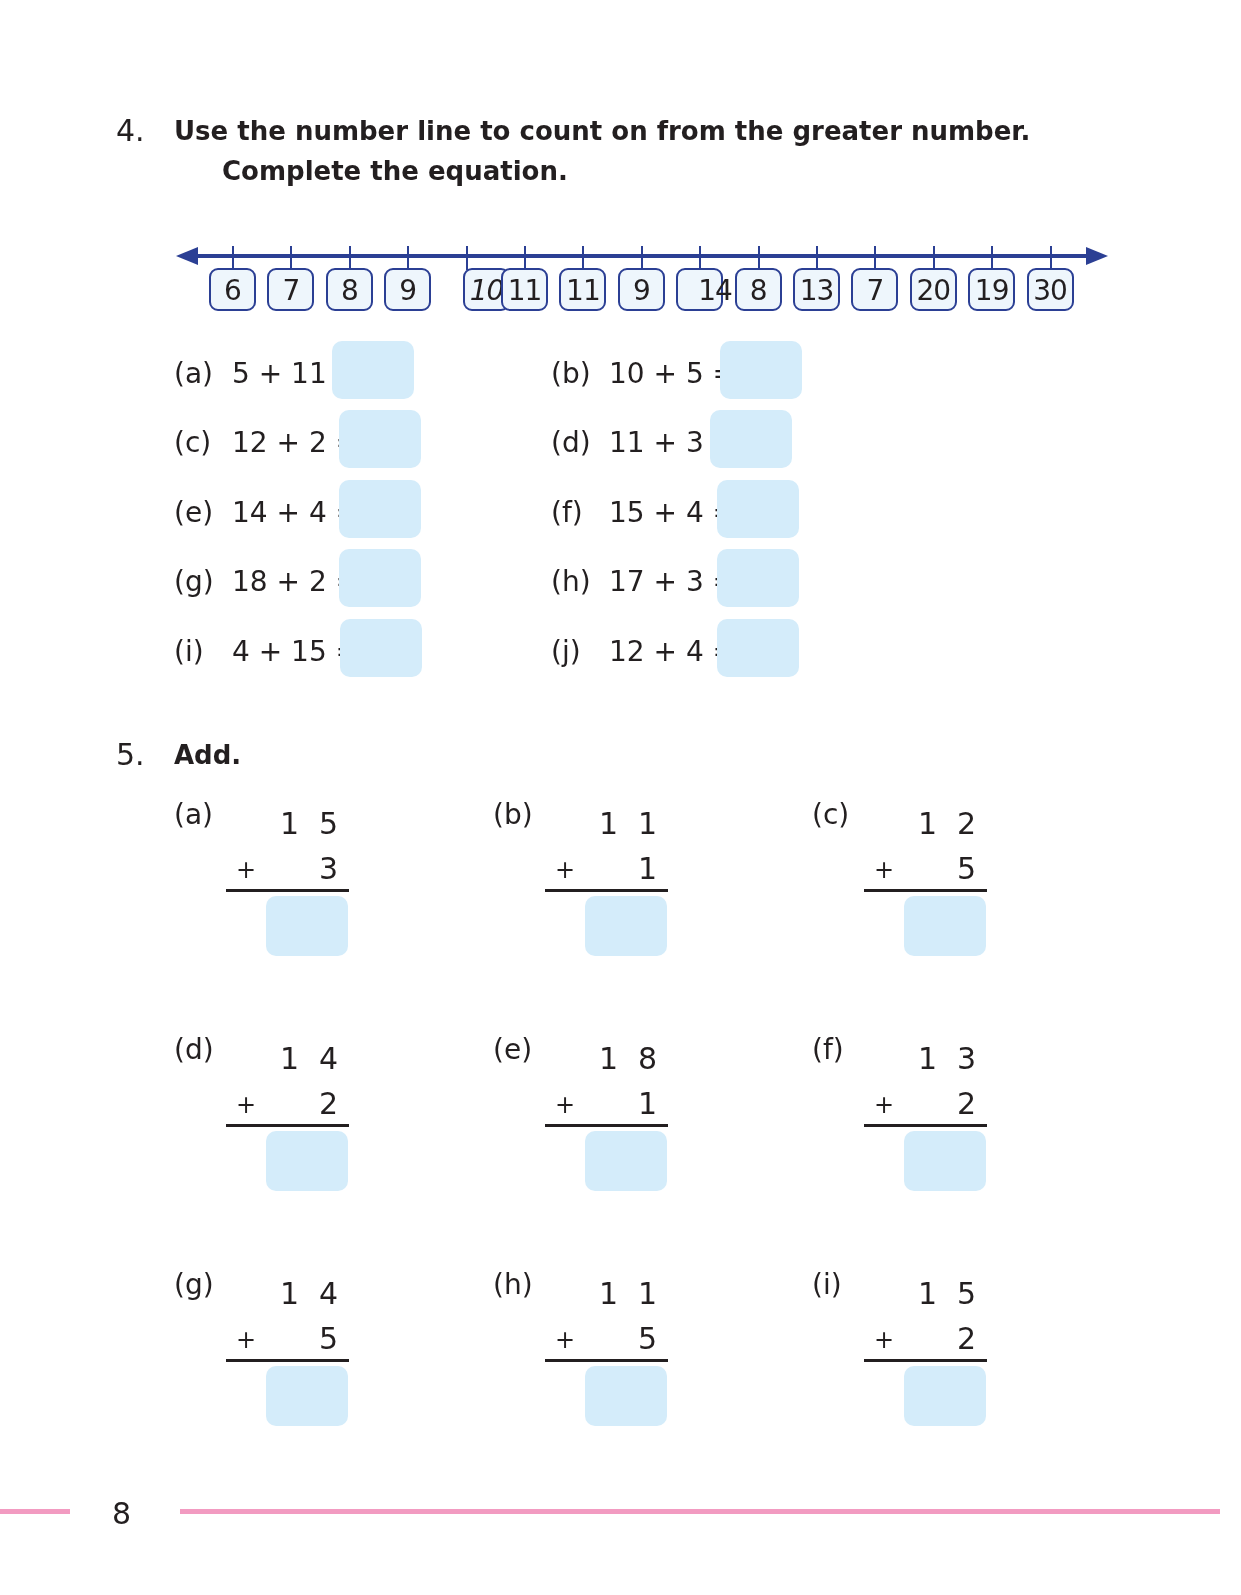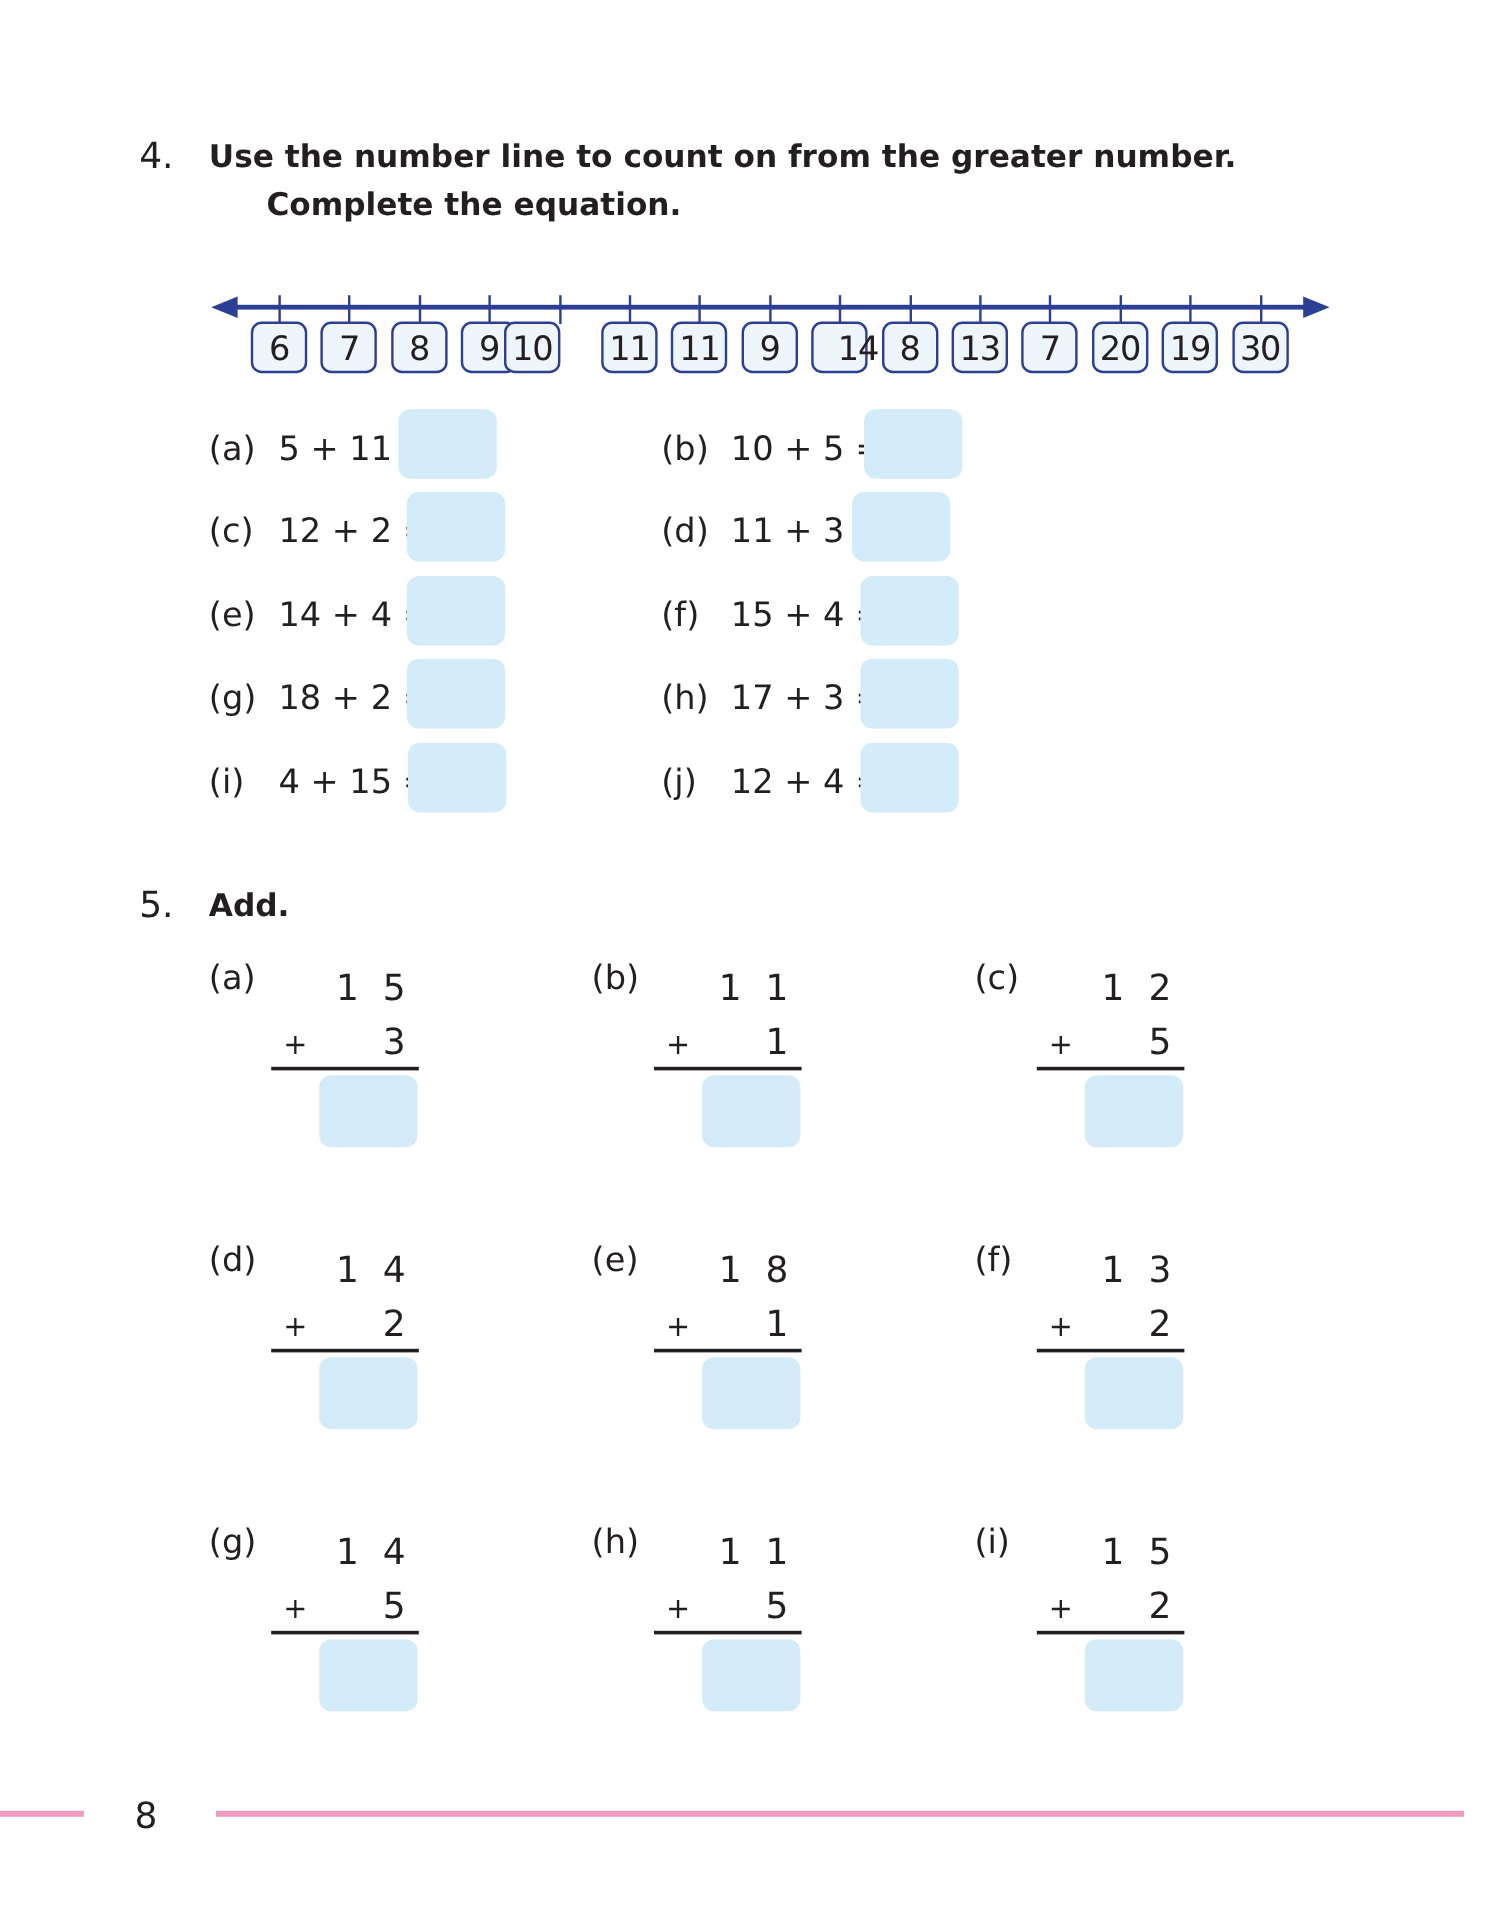--- a/index.html
+++ b/index.html
@@ -45,21 +45,21 @@
   <div id="nl-ticks">
       <div class="tick" style="left: 232px;"></div>
       <div class="nl-box" style="left: 209px;">6</div>
       <div class="tick" style="left: 290.4px;"></div>
       <div class="nl-box" style="left: 267.4px;">7</div>
       <div class="tick" style="left: 348.8px;"></div>
       <div class="nl-box" style="left: 325.8px;">8</div>
       <div class="tick" style="left: 407.2px;"></div>
       <div class="nl-box" style="left: 384.2px;">9</div>
       <div class="tick" style="left: 465.6px;"></div>
-      <div class="nl-box" style="left: 420px;">10</div>
+      <div class="nl-box" style="left: 463px; font-style: italic;">10</div>
       <div class="tick" style="left: 524px;"></div>
       <div class="nl-box" style="left: 501px;">11</div>
       <div class="tick" style="left: 582.4px;"></div>
       <div class="nl-box" style="left: 559.4px;">11</div>
       <div class="tick" style="left: 640.8px;"></div>
       <div class="nl-box" style="left: 617.8px;">9</div>
       <div class="tick" style="left: 699.2px;"></div>
       <div class="nl-box" style="left: 676.2px; padding-left: 20px;">14</div>
       <div class="tick" style="left: 757.6px;"></div>
       <div class="nl-box" style="left: 734.6px;">8</div>

